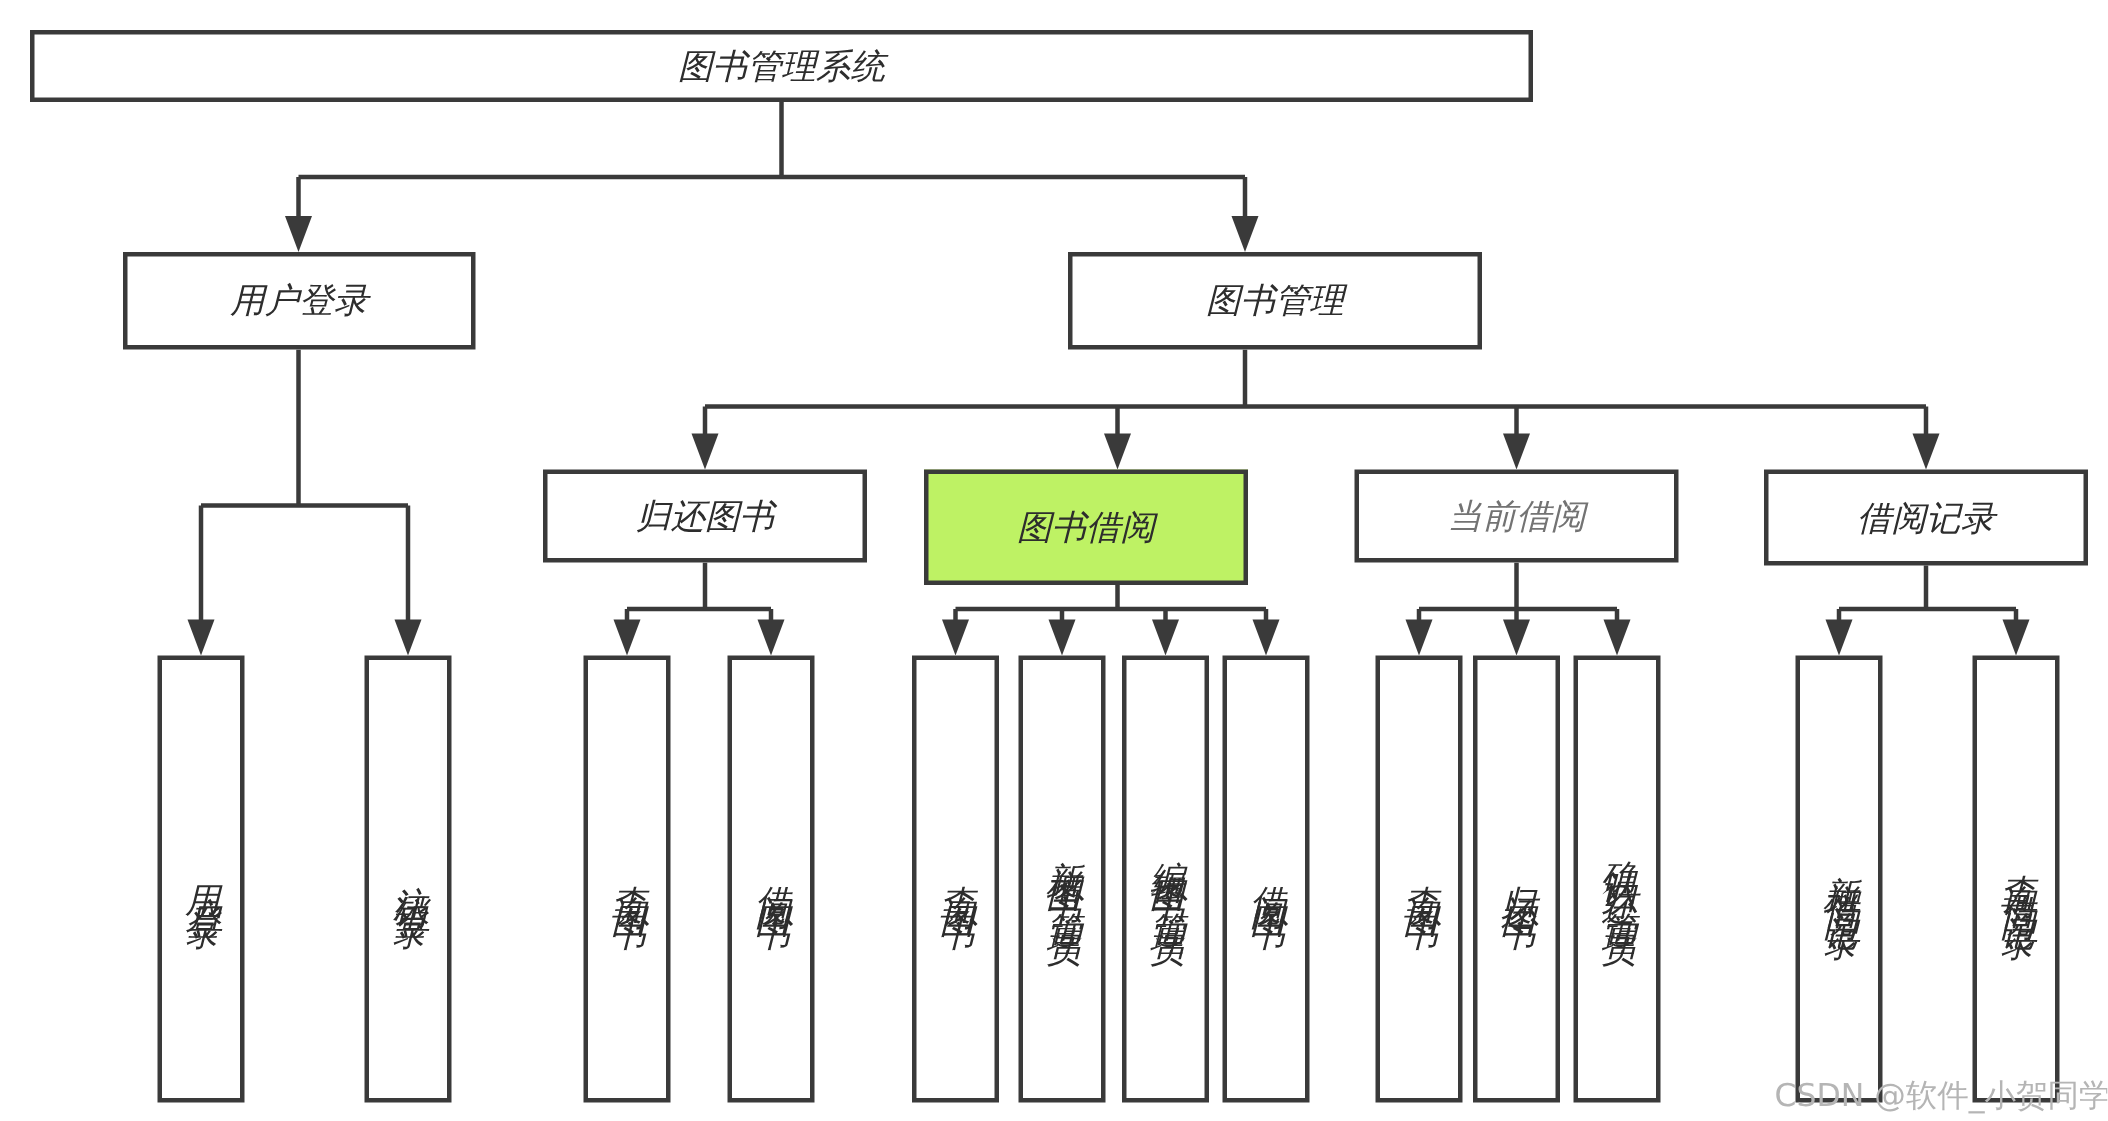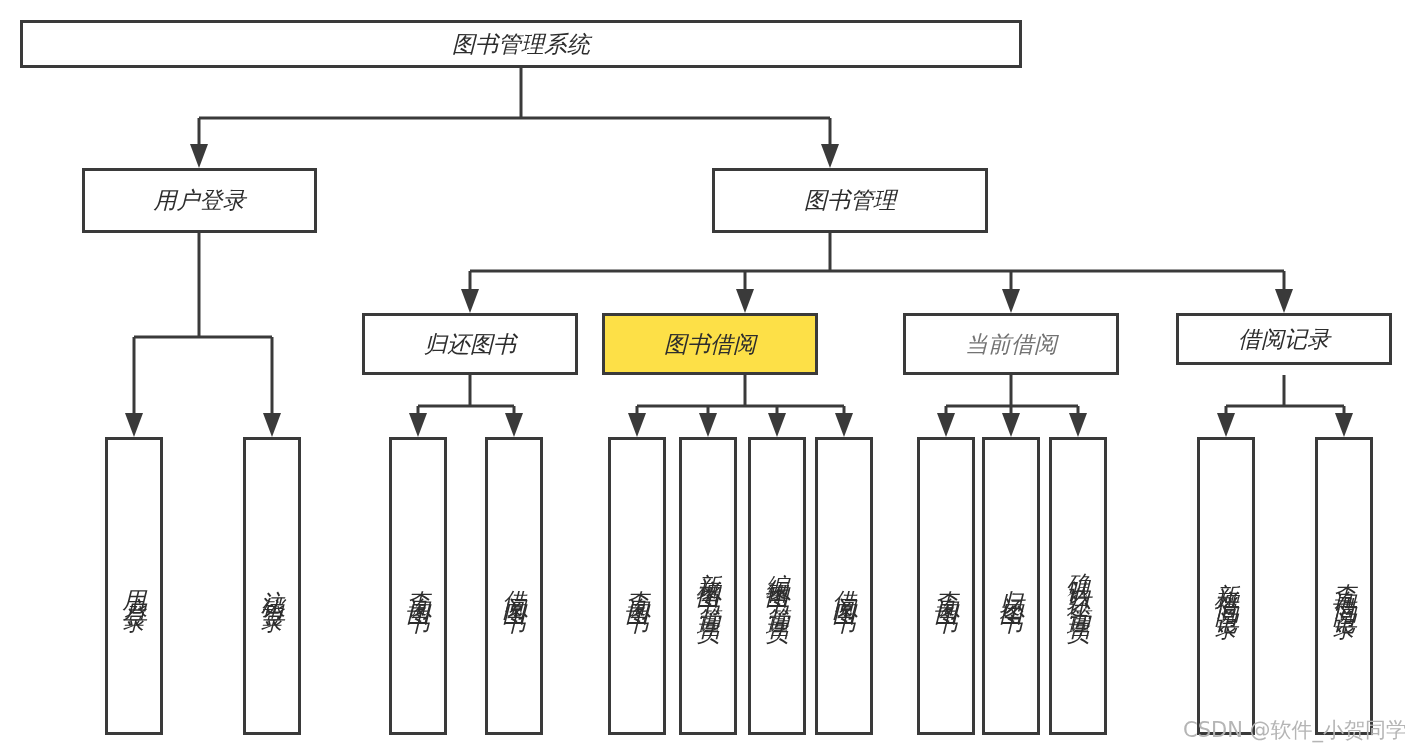--- a/index.html
+++ b/index.html
@@ -119,27 +119,27 @@
       </div>
       <div class="node" style="left: 82px; top: 168px; width: 235px; height: 65px; border-color: rgb(58, 58, 58); background: rgb(255, 255, 255);">
         <span class="label" style="color: rgb(45, 45, 45);">用户登录</span>
       </div>
       <div class="node" style="left: 712px; top: 168px; width: 276px; height: 65px; border-color: rgb(58, 58, 58); background: rgb(255, 255, 255);">
         <span class="label" style="color: rgb(45, 45, 45);">图书管理</span>
       </div>
       <div class="node" style="left: 362px; top: 313px; width: 216px; height: 62px; border-color: rgb(58, 58, 58); background: rgb(255, 255, 255);">
         <span class="label" style="color: rgb(45, 45, 45);">归还图书</span>
       </div>
-      <div class="node" style="left: 602px; top: 313px; width: 216px; height: 62px; border-color: rgb(58, 58, 58); background: #fde047;">
+      <div class="node" style="left: 616px; top: 313px; width: 216px; height: 77px; border-color: rgb(58, 58, 58); background: #bef264;">
         <span class="label" style="color: rgb(45, 45, 45);">图书借阅</span>
       </div>
       <div class="node" style="left: 903px; top: 313px; width: 216px; height: 62px; border-color: rgb(58, 58, 58); background: rgb(255, 255, 255);">
         <span class="label" style="color: #737373;">当前借阅</span>
       </div>
-      <div class="node" style="left: 1176px; top: 313px; width: 216px; height: 52px; border-color: rgb(58, 58, 58); background: rgb(255, 255, 255);">
+      <div class="node" style="left: 1176px; top: 313px; width: 216px; height: 64px; border-color: rgb(58, 58, 58); background: rgb(255, 255, 255);">
         <span class="label" style="color: rgb(45, 45, 45);">借阅记录</span>
       </div>
       <div class="node vertical" style="left: 105px; top: 437px; width: 58px; height: 298px; border-color: rgb(58, 58, 58); background: rgb(255, 255, 255);">
         <span class="label" style="color: rgb(45, 45, 45);">用户登录</span>
       </div>
       <div class="node vertical" style="left: 243px; top: 437px; width: 58px; height: 298px; border-color: rgb(58, 58, 58); background: rgb(255, 255, 255);">
         <span class="label" style="color: rgb(45, 45, 45);">注销登录</span>
       </div>
       <div class="node vertical" style="left: 389px; top: 437px; width: 58px; height: 298px; border-color: rgb(58, 58, 58); background: rgb(255, 255, 255);">
         <span class="label" style="color: rgb(45, 45, 45);">查询图书</span>

